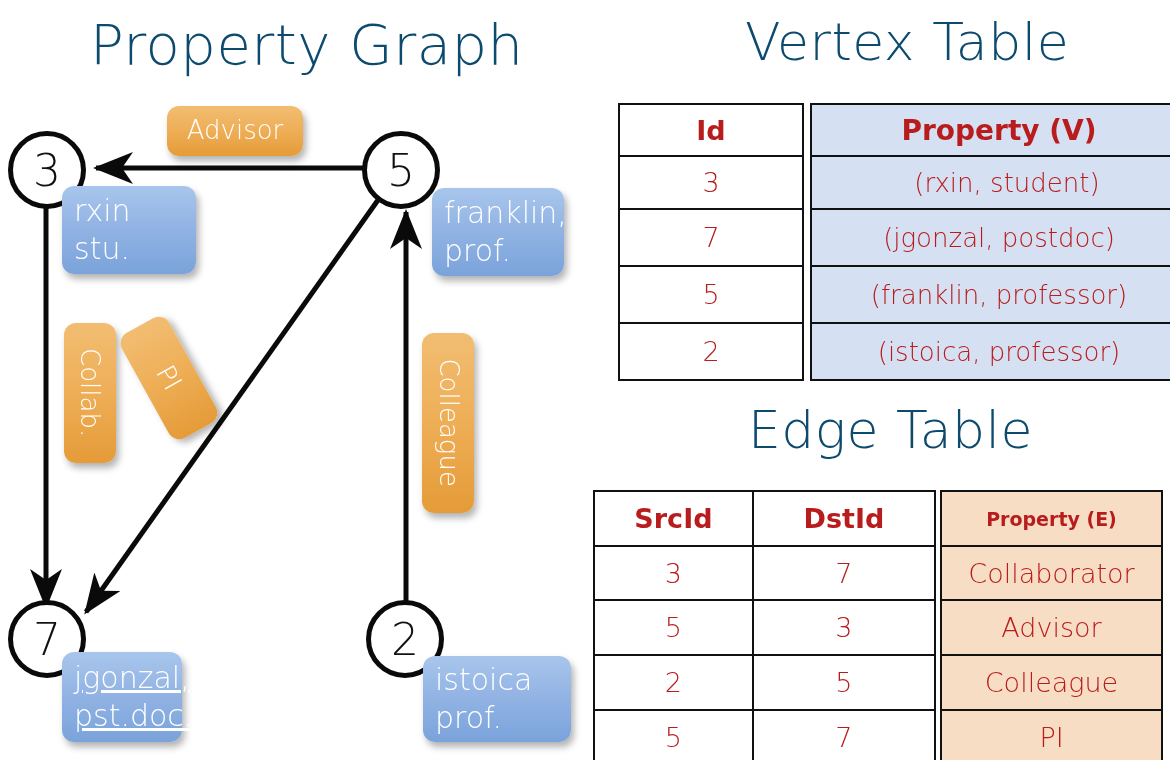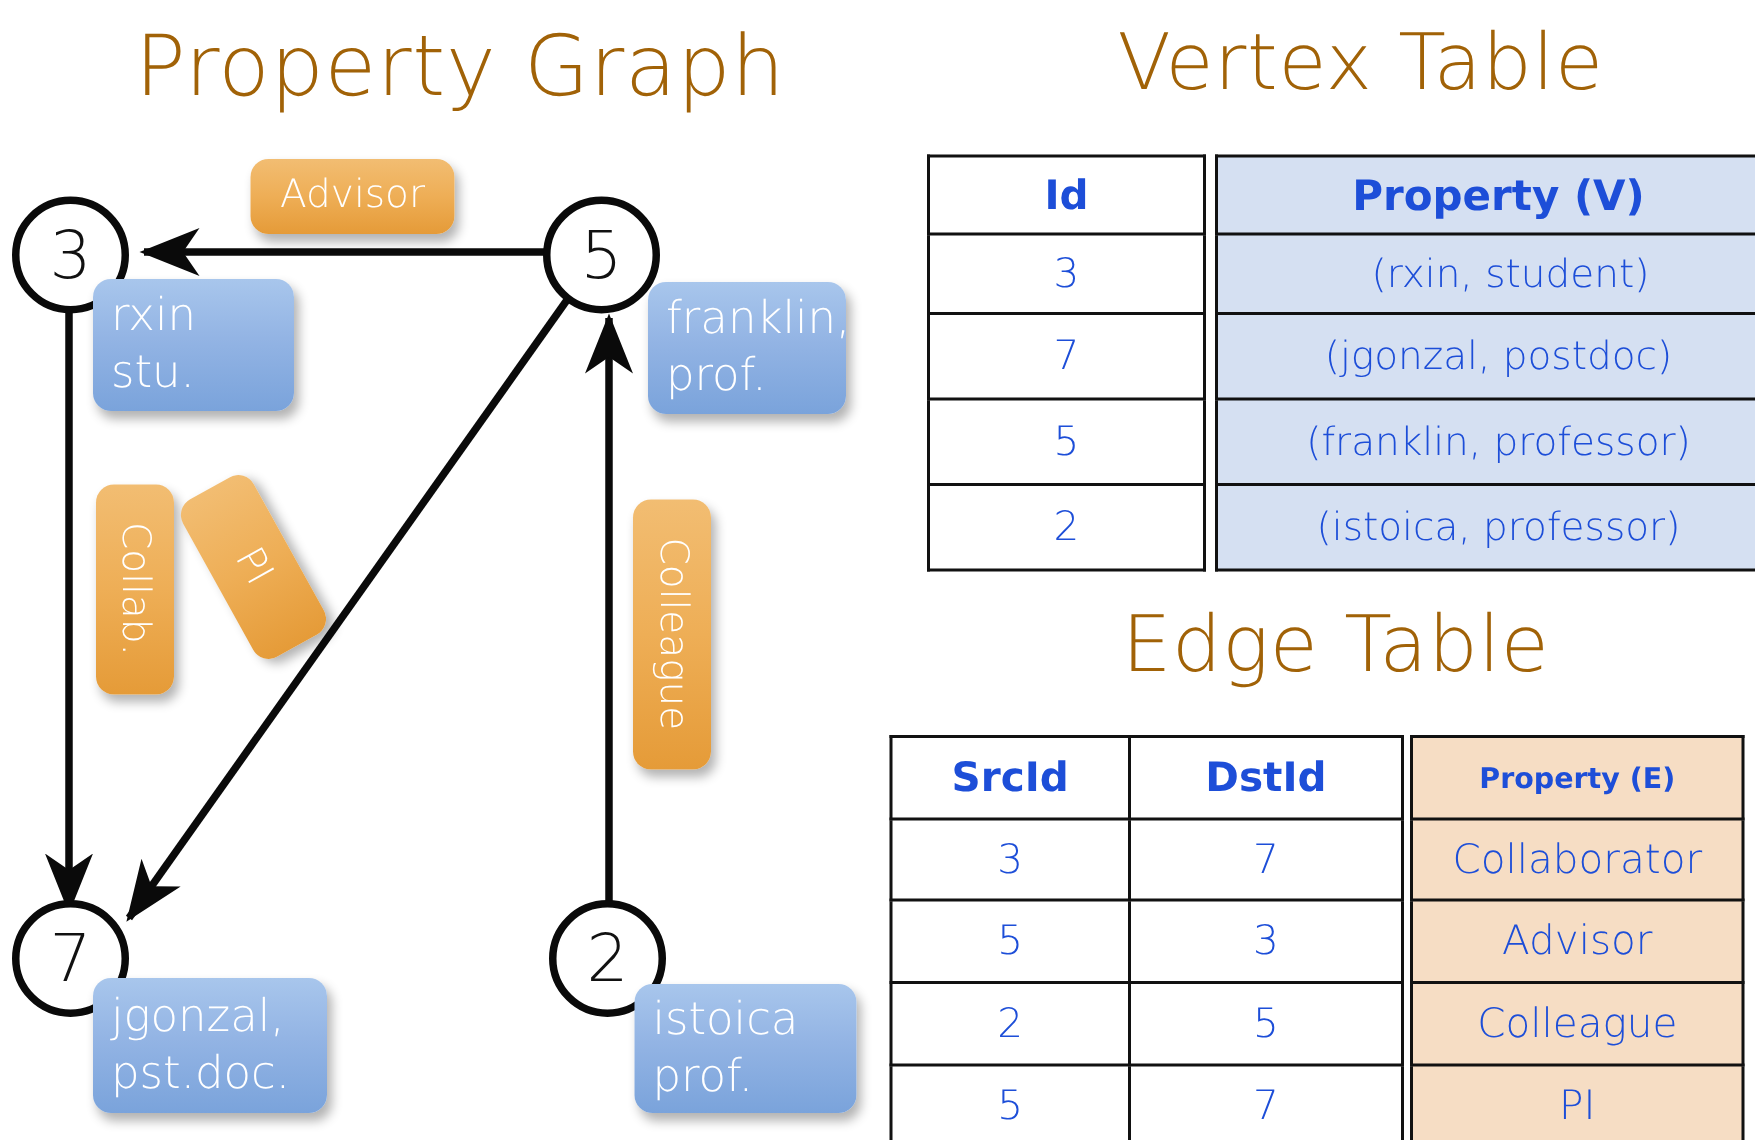--- a/index.html
+++ b/index.html
@@ -8,21 +8,21 @@
     font-family:"Liberation Sans","DejaVu Sans",sans-serif;
     color:#000;
   }
   .panel{position:absolute;}
 
   
   .big-title{
     position:absolute;
     font-family:"DejaVu Sans","Liberation Sans",sans-serif;
     font-weight:300;
-    color:#a16207;
+    color:#0c4a6e;
     white-space:nowrap;
     letter-spacing:.5px;
   }
 
   
   #graph{left:0;top:0;width:585px;height:760px;}
   #graph svg{position:absolute;left:0;top:0;}
 
   .node{
     position:absolute;
@@ -68,21 +68,21 @@
   .edge-badge span{display:block;white-space:nowrap;}
   .vert span{transform:rotate(90deg);transform-origin:center center;}
 
   
   .tbl{position:absolute;border-collapse:collapse;table-layout:fixed;}
   .tbl td,.tbl th{
     border:2px solid #111;
     text-align:center;
     font-family:"DejaVu Sans","Liberation Sans",sans-serif;
     font-weight:300;
-    color:#1d4ed8;
+    color:#b91c1c;
     padding:0;
   }
   .tbl th{font-weight:700;}
   .v-head-id{font-size:27px;}
   .v-cell-id{font-size:27px;}
   .v-head-prop{font-size:28px;background:#d5e0f2;}
   .v-cell-prop{font-size:26px;background:#d5e0f2;}
   .e-head{font-size:27px;}
   .e-cell{font-size:27px;}
   .e-head-prop{font-size:19px;background:#f6ddc4;}
@@ -127,21 +127,21 @@
   <div class="prop-box blue-box" style="left:62px;top:186px;width:134px;height:88px;">
     <span>rxin</span>
     <span>stu.</span>
   </div>
 
   <div class="prop-box blue-box" style="left:432px;top:188px;width:132px;height:88px;">
     <span>franklin,</span>
     <span>prof.</span>
   </div>
 
-  <div class="prop-box blue-box" style="left:62px;top:652px;width:156px;height:90px;">
+  <div class="prop-box blue-box" style="left:62px;top:652px;width:120px;height:90px;text-decoration:underline;">
     <span>jgonzal,</span>
     <span>pst.doc.</span>
   </div>
 
   <div class="prop-box blue-box" style="left:423px;top:656px;width:148px;height:86px;">
     <span>istoica</span>
     <span>prof.</span>
   </div>
 
   <div class="prop-box edge-badge" style="left:167px;top:106px;width:136px;height:50px;">

